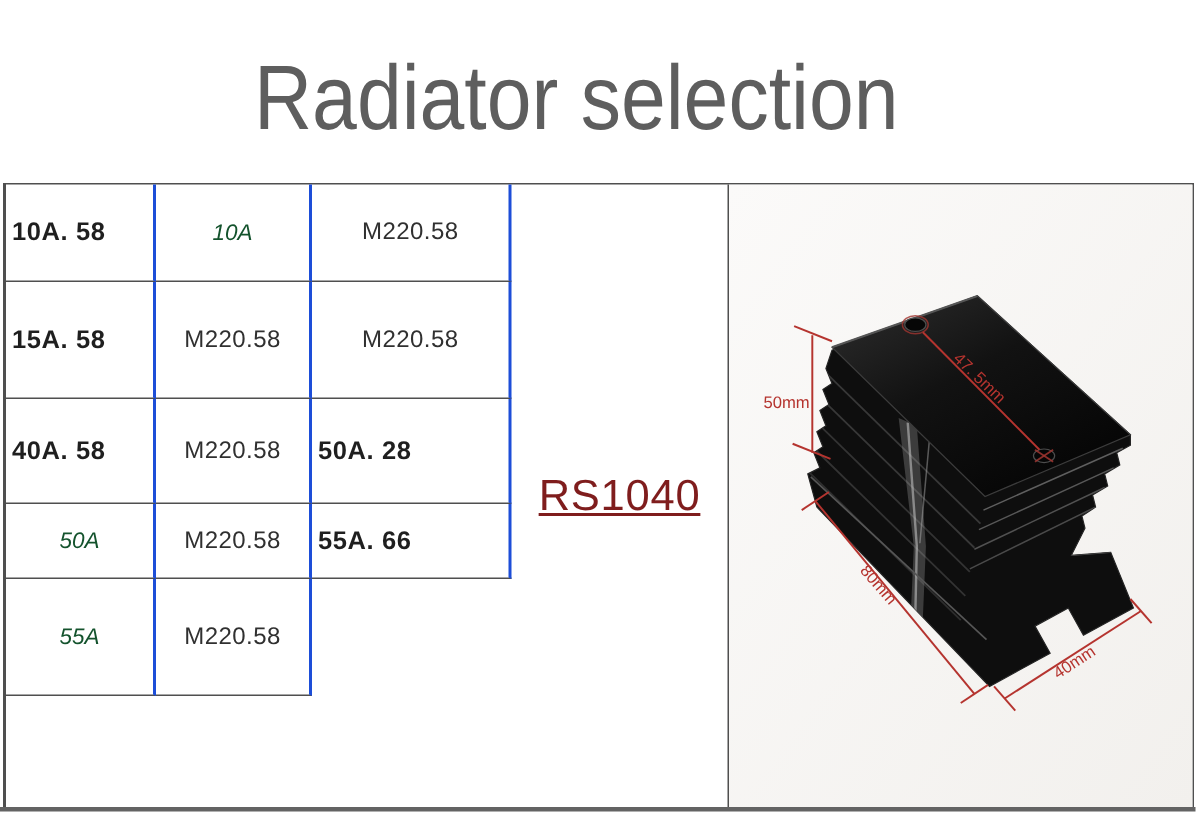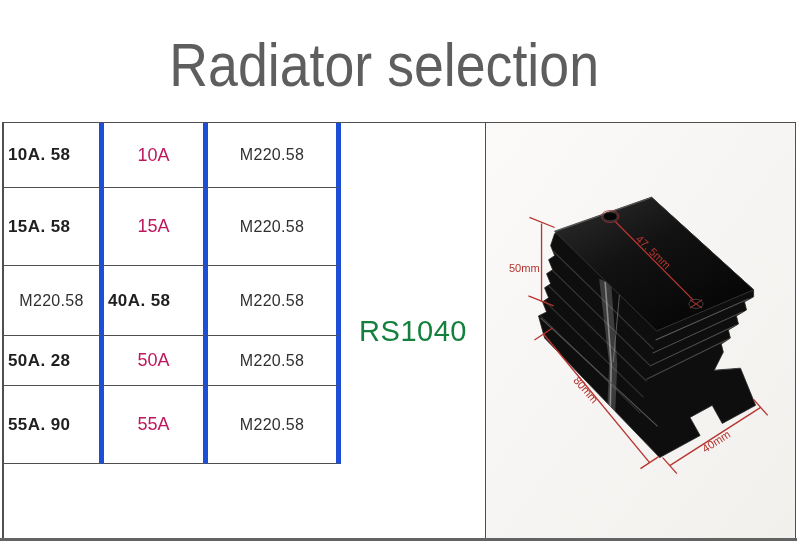--- a/index.html
+++ b/index.html
@@ -16,31 +16,31 @@
   }
   .spec-table {
     position:absolute; left:2px; top:122px; width:791px; height:416px;
     display:grid;
     grid-template-columns:100px 104px 133px 145px 1fr;
     grid-template-rows:65px 78px 70px 50px 78px 75px;
     border:1px solid #4f4f4f; border-left-width:2px;
   }
   .cell {
     display:flex; align-items:center; justify-content:center;
-    border-right:5px solid #1d4ed8; border-bottom:1px solid #4f4f4f;
+    border-right:2px solid #1d4ed8; border-bottom:1px solid #4f4f4f;
     overflow:hidden;
   }
   .col-a { font-weight:700; font-size:17px; color:#1f1f1f; justify-content:flex-start; padding-left:4px; letter-spacing:0.4px; }
-  .col-b { font-size:18px; color:#be185d; }
+  .col-b { font-size:15px; color:#14532d;font-style:italic; }
   .col-c { font-size:16px; color:#303030; letter-spacing:0.3px;text-align:right; }
   .model-cell {
     grid-column:4; grid-row:1 / 7;
     display:flex; align-items:center; justify-content:center;
     border-right:1px solid #4f4f4f;
-    font-size:29px; color:#15803d; letter-spacing:0.5px;
+    font-size:29px; color:#7f1d1d; letter-spacing:0.5px;text-decoration:underline;
   }
   .photo-cell { grid-column:5; grid-row:1 / 7; }
   .photo-cell svg { display:block; width:100%; height:100%; }
   .bottom-line {
     position:absolute; left:0; top:538px; width:797px; height:3px;
     background:#636363;
   }
 </style>
 </head>
 <body>
@@ -132,33 +132,32 @@
           <text x="230" y="320" transform="rotate(-33 230 320)">40mm</text>
         </g>
       </svg>
     </div>
 
     <div class="cell col-a">10A. 58</div>
     <div class="cell col-b">10A</div>
     <div class="cell col-c">M220.58</div>
 
     <div class="cell col-a">15A. 58</div>
-    <div class="cell col-b">15A</div>
     <div class="cell col-c">M220.58</div>
 
     <div class="cell col-c">M220.58</div>
 
     <div class="cell col-a">40A. 58</div>
     <div class="cell col-c">M220.58</div>
 
     <div class="cell col-a">50A. 28</div>
     <div class="cell col-b">50A</div>
     <div class="cell col-c">M220.58</div>
 
-    <div class="cell col-a">55A. 90</div>
+    <div class="cell col-a">55A. 66</div>
     <div class="cell col-b">55A</div>
     <div class="cell col-c">M220.58</div>
 
   </div>
 
   <div class="bottom-line"></div>
 
 </div>
 
 </body></html>

